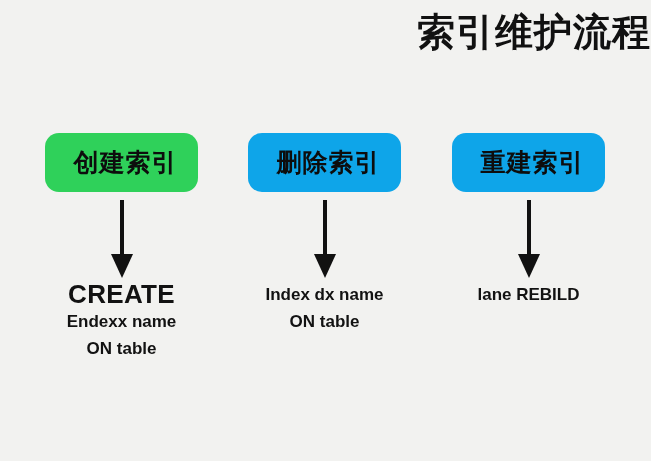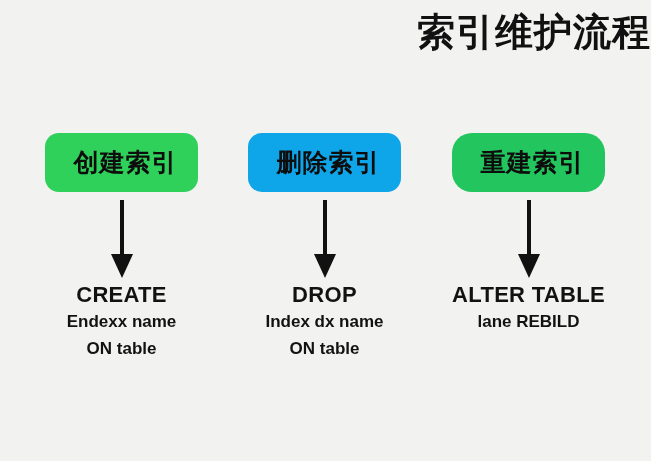--- a/index.html
+++ b/index.html
@@ -85,21 +85,21 @@
     margin-top: 2px;
   }
   .code-line {
     font-size: 17px;
     font-weight: 700;
     color: #121212;
     line-height: 27px;
     white-space: nowrap;
   }
   .code-line.head {
-    font-size: 22px;
+    font-size: 26px;
     letter-spacing: 0.3px;
   }
   
   .code-block .code-line {
     position: relative;
     left: 0;
     width: 153px;
     margin-left: -14px;
     padding: 0 14px;
     box-sizing: content-box;
@@ -133,35 +133,33 @@
     <div class="node" style="background: #0ea5e9;">
       <span class="node-label">删除索引</span>
     </div>
     <div class="arrow-wrap">
       <svg class="arrow-svg" width="30" height="78" viewBox="0 0 30 78">
         <line x1="15" y1="0" x2="15" y2="58" stroke="#111111" stroke-width="4"></line>
         <polygon points="15,78 4,54 26,54" fill="#111111"></polygon>
       </svg>
     </div>
     <div class="code-block">
-      <div class="code-line head">DROP</div>
       <div class="code-line">Index dx name</div>
       <div class="code-line">ON table</div>
     </div>
   </div>
 
   <div class="column col-2">
-    <div class="node" style="background: #22c55e; border-radius: 20px;">
+    <div class="node" style="background: #0ea5e9;">
       <span class="node-label">重建索引</span>
     </div>
     <div class="arrow-wrap">
       <svg class="arrow-svg" width="30" height="78" viewBox="0 0 30 78">
         <line x1="15" y1="0" x2="15" y2="58" stroke="#111111" stroke-width="4"></line>
         <polygon points="15,78 4,54 26,54" fill="#111111"></polygon>
       </svg>
     </div>
     <div class="code-block">
-      <div class="code-line head">ALTER TABLE</div>
       <div class="code-line">lane REBILD</div>
     </div>
   </div>
 
 </div>
 
 </body></html>

